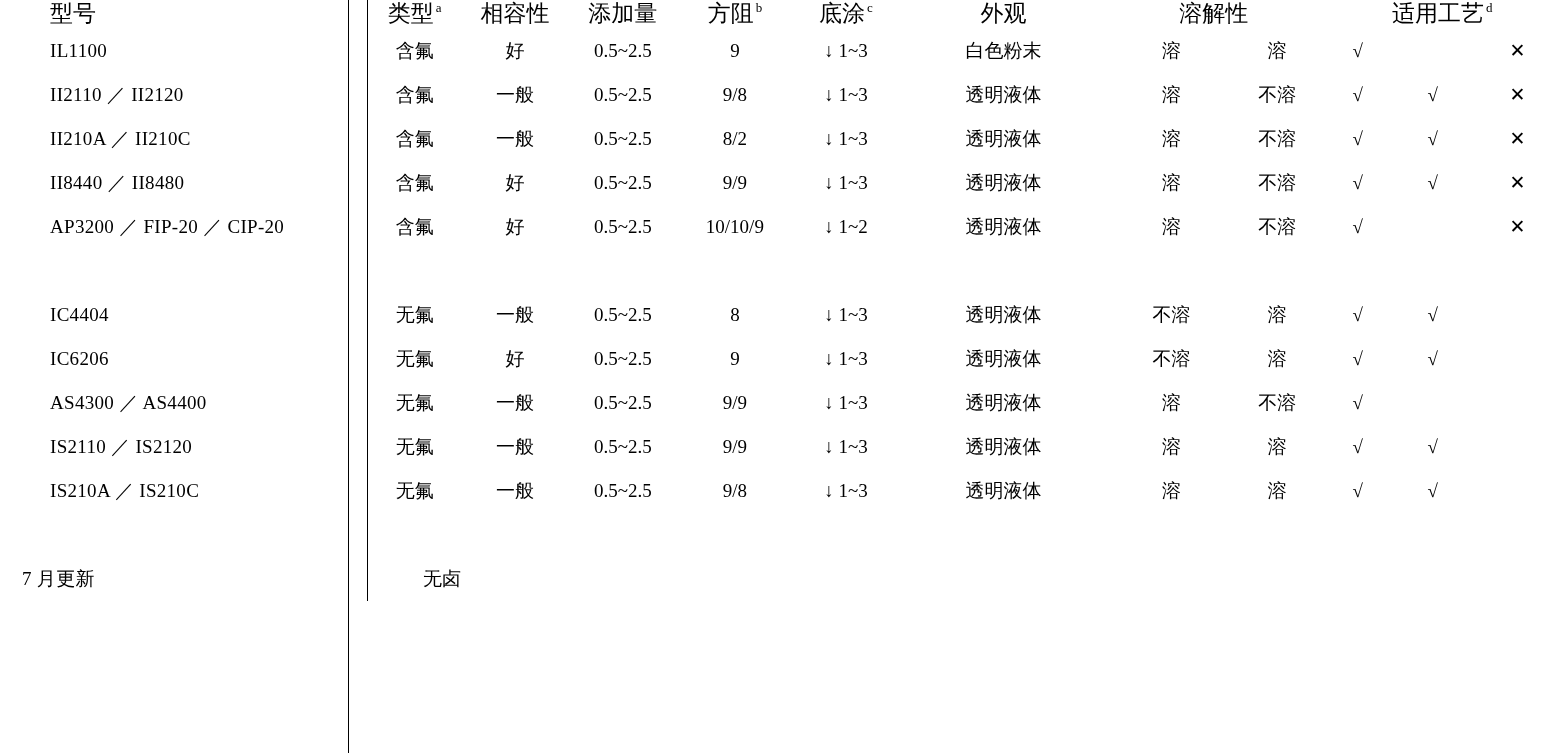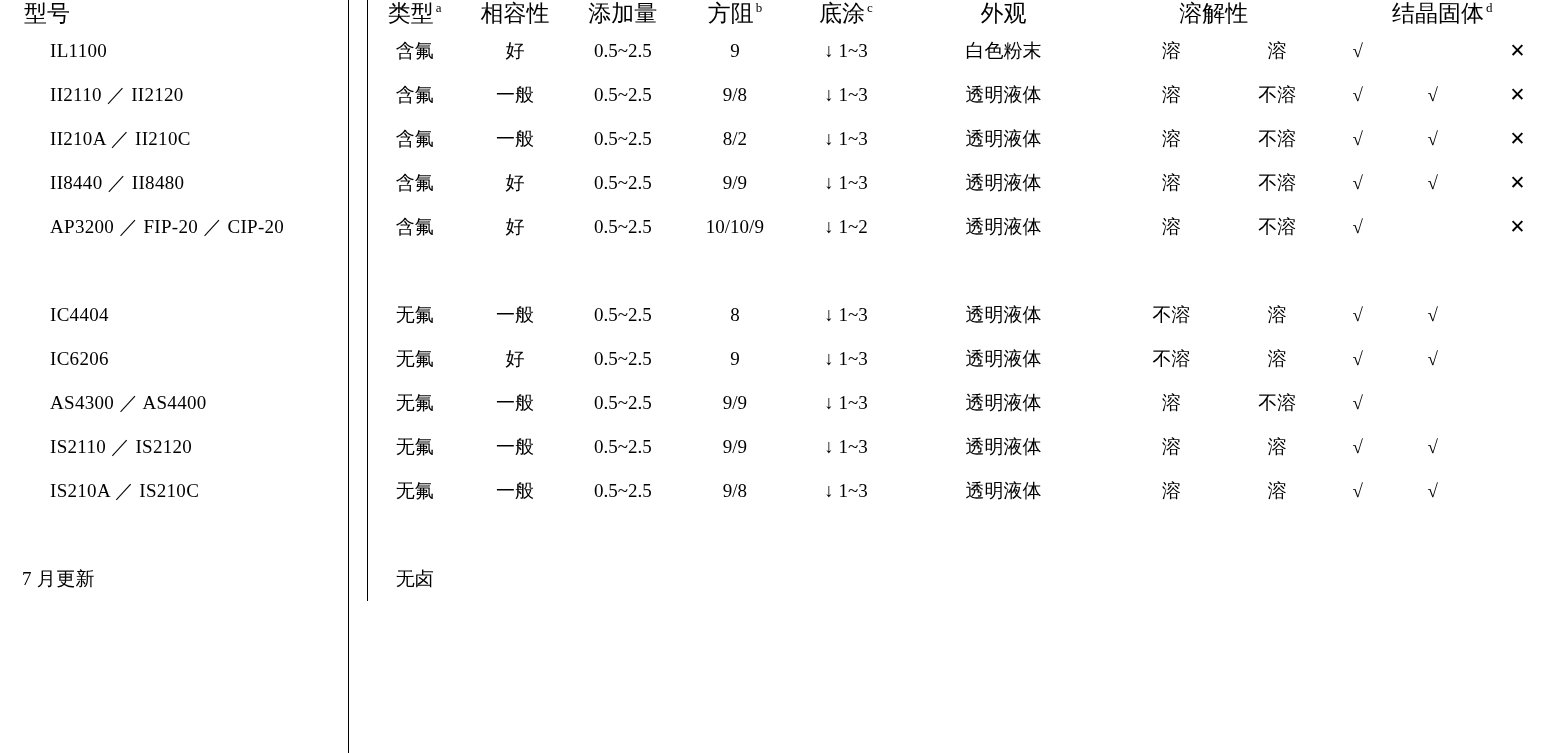--- a/index.html
+++ b/index.html
@@ -53,21 +53,21 @@
     line-height: 1.25;
   }
   .hdr-row-2 td {
     font-size: 19px;
     text-align: center;
     padding-bottom: 10px;
     line-height: 1.25;
   }
   .hdr-row-1 td.model-head {
     text-align: left;
-    padding-left: 24px;
+    padding-left: 50px;
     font-size: 23px;
   }
   .rule-bottom td {
     border-bottom: 1.6px solid #000;
   }
   .vrule {
     border-left: 1.3px solid #000;
   }
   sup.note {
     font-size: 13px;
@@ -92,20 +92,21 @@
     font-size: 19px;
   }
   tr.spacer td {
     height: 44px;
     line-height: 44px;
   }
   tr.footer-row td {
     font-size: 18px;
     height: 44px;
     line-height: 44px;
+    text-align: right;
   }
   tr.footer-row td.model {
     text-align: left;
     padding-left: 22px;
   }
   .mark {
     font-size: 19px;
   }
   .arrow { letter-spacing: 0px; }
   
@@ -143,21 +144,21 @@
     <thead>
       <tr class="hdr-row-1">
         <td class="model-head"><span>型号</span></td>
         <td class="vrule"><span>类型</span><sup class="note">a</sup></td>
         <td><span>相容性</span></td>
         <td><span>添加量</span></td>
         <td><span>方阻</span><sup class="note">b</sup></td>
         <td><span>底涂</span><sup class="note">c</sup></td>
         <td><span>外观</span></td>
         <td colspan="2"><span>溶解性</span></td>
-        <td colspan="3"><span>结晶固体</span><sup class="note">d</sup></td>
+        <td colspan="3"><span>适用工艺</span><sup class="note">d</sup></td>
       </tr>
     </thead>
 
     <tbody class="body-rows">
 
       <tr>
         <td class="model">IL1100</td>
         <td class="vrule cjk">含氟</td>
         <td class="cjk">好</td>
         <td>0.5~2.5</td>

